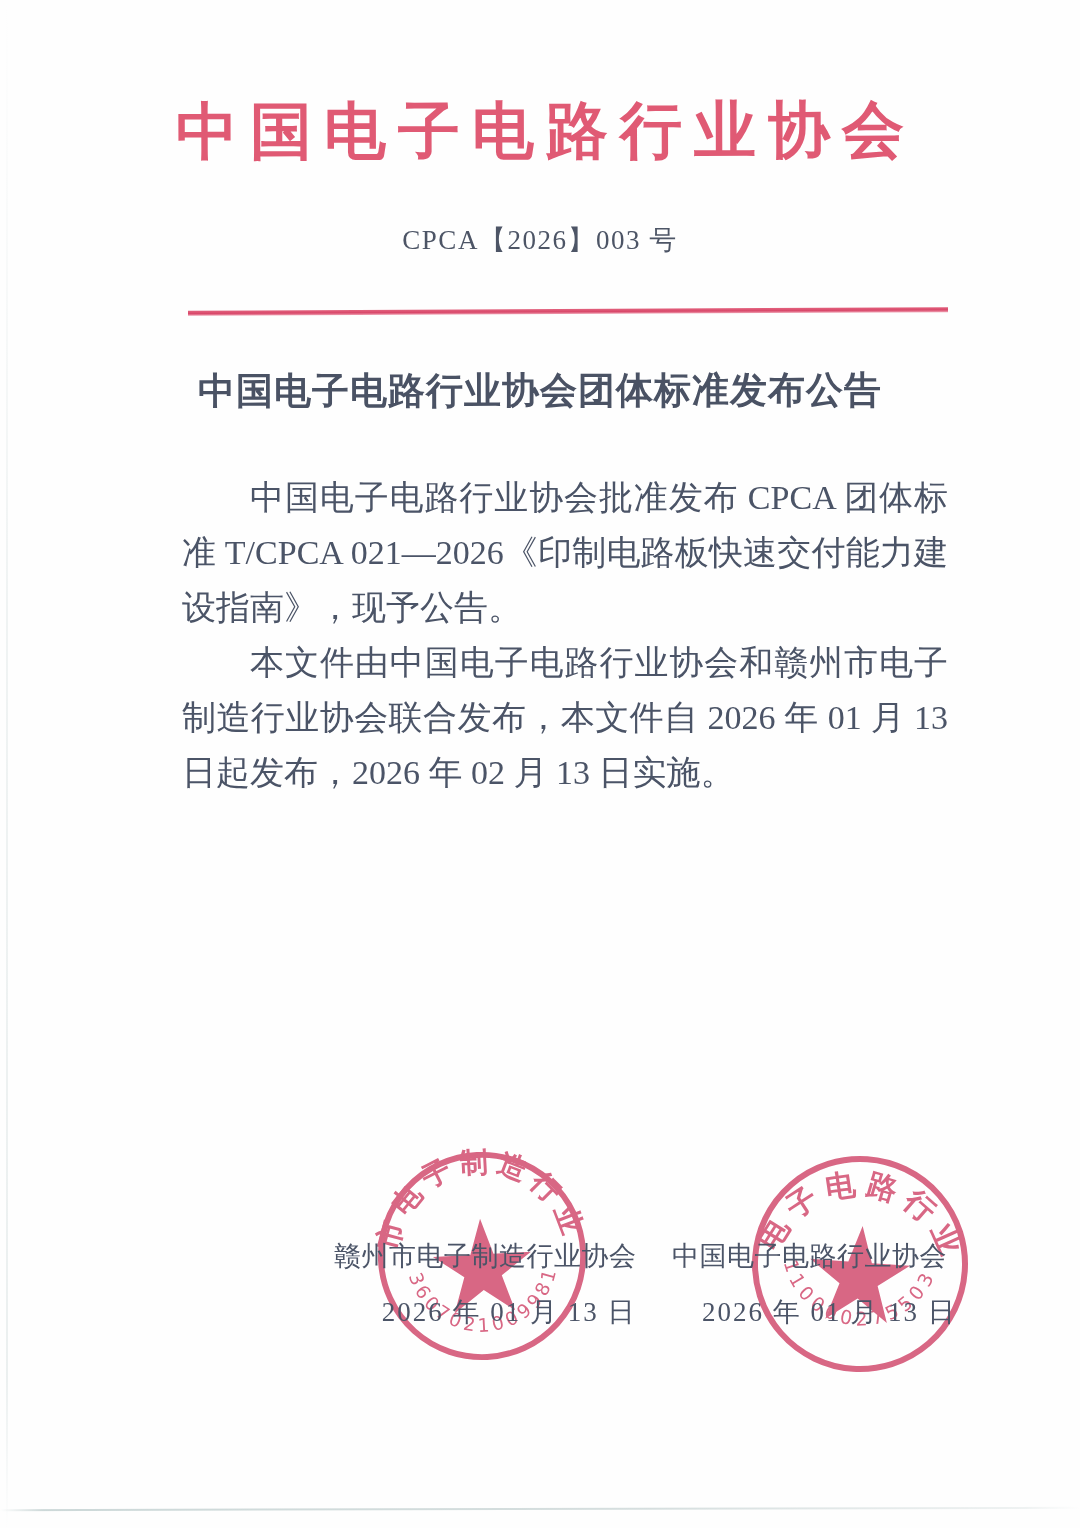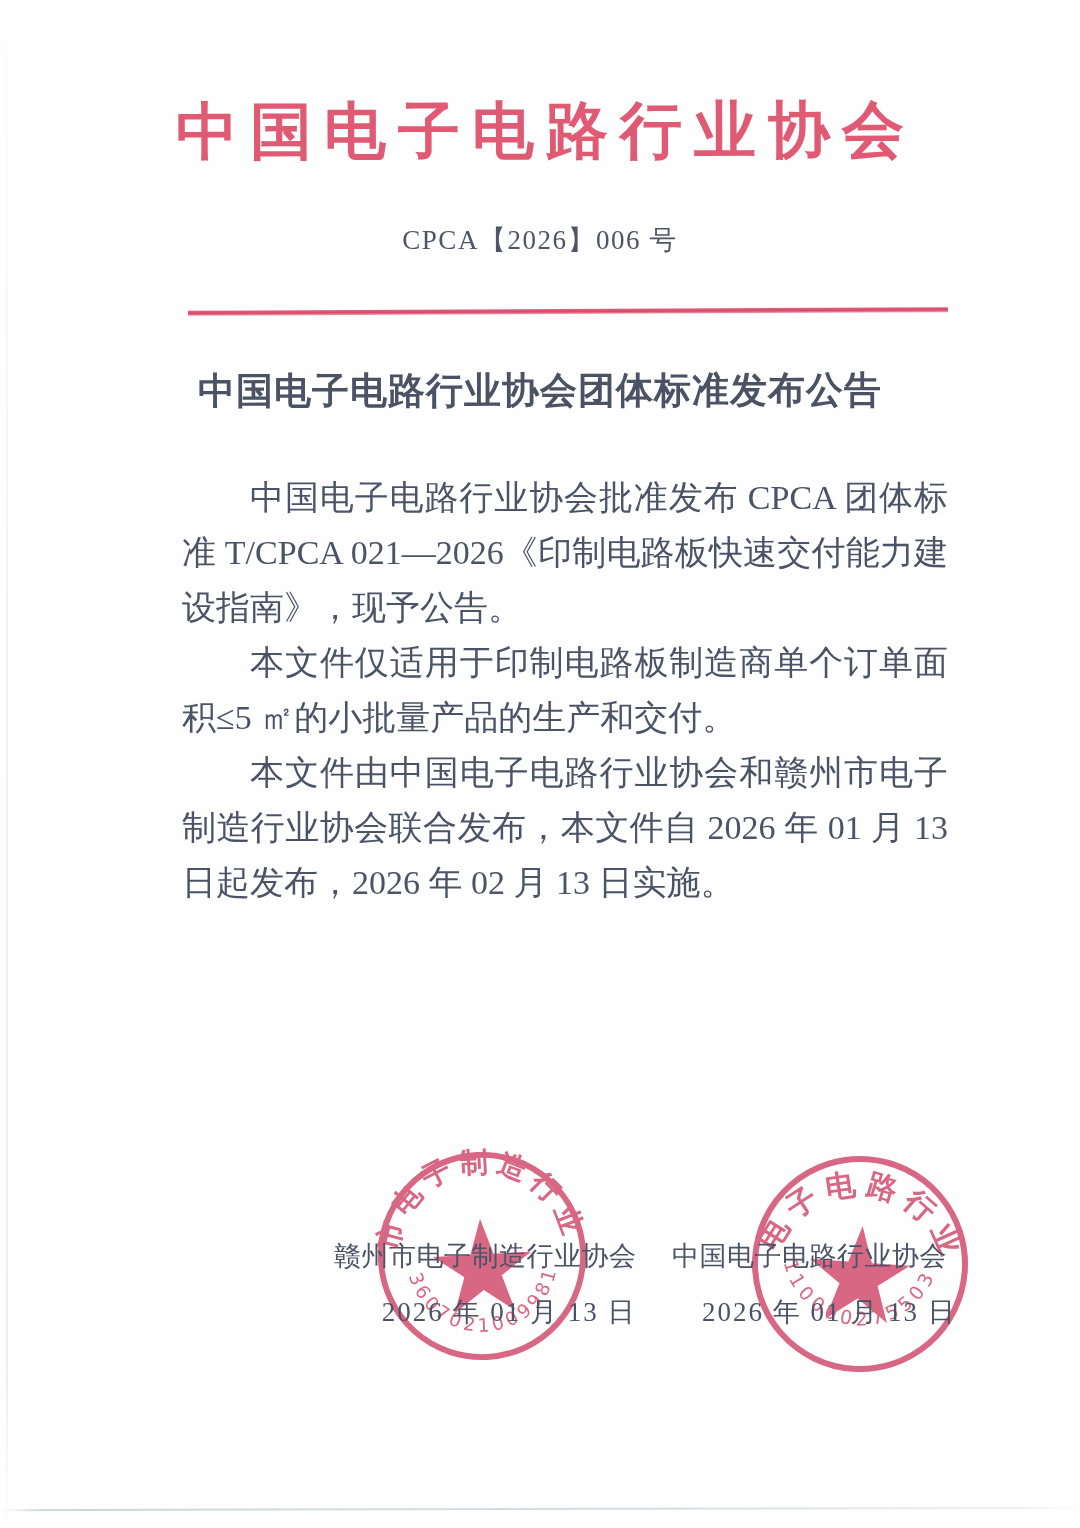--- a/index.html
+++ b/index.html
@@ -169,29 +169,28 @@
 </head>
 <body>
 
 <div class="page">
 
   <div class="scan-edge-left"></div>
   <div class="scan-edge-bottom"></div>
 
   <div class="masthead">中国电子电路行业协会</div>
 
-  <div class="docnumber">CPCA【2026】006 号</div>
+  <div class="docnumber">CPCA【2026】003 号</div>
 
   <div class="rule"></div>
 
   <div class="doc-title">中国电子电路行业协会团体标准发布公告</div>
 
   <div class="body-text">
     <p>中国电子电路行业协会批准发布 CPCA 团体标准 T/CPCA 021—2026《印制电路板快速交付能力建设指南》，现予公告。</p>
-    <p>本文件仅适用于印制电路板制造商单个订单面积≤5 ㎡的小批量产品的生产和交付。</p>
     <p>本文件由中国电子电路行业协会和赣州市电子制造行业协会联合发布，本文件自 2026 年 01 月 13 日起发布，2026 年 02 月 13 日实施。</p>
   </div>
 
   <div class="seal seal-left">
     <svg viewBox="0 0 220 220" xmlns="http://www.w3.org/2000/svg">
       <defs>
         <path id="arcTopL" d="M 24 110 A 86 86 0 0 1 196 110" fill="none"></path>
         <path id="arcBotL" d="M 33 110 A 77 77 0 0 0 187 110" fill="none"></path>
       </defs>
       <circle cx="110" cy="110" r="103" fill="none" stroke="#d1456a" stroke-width="6"></circle>

